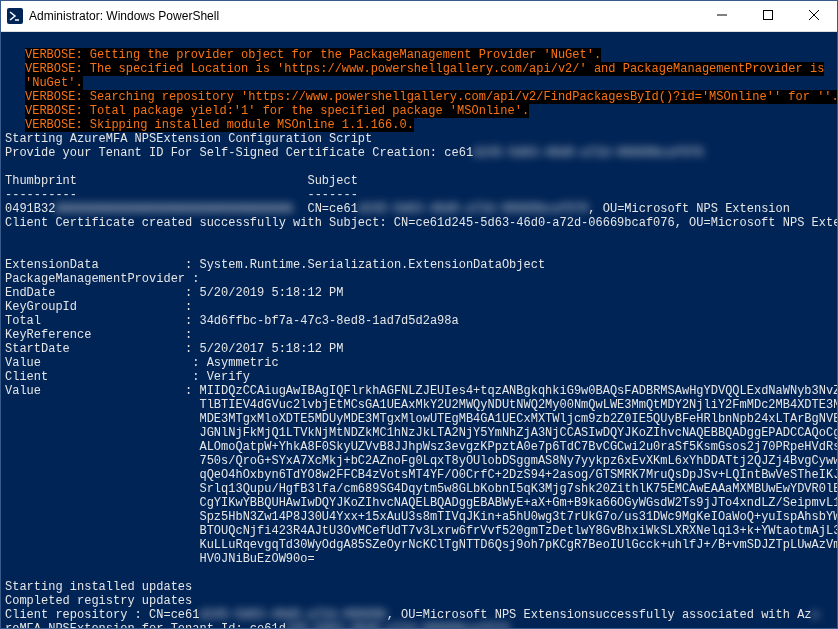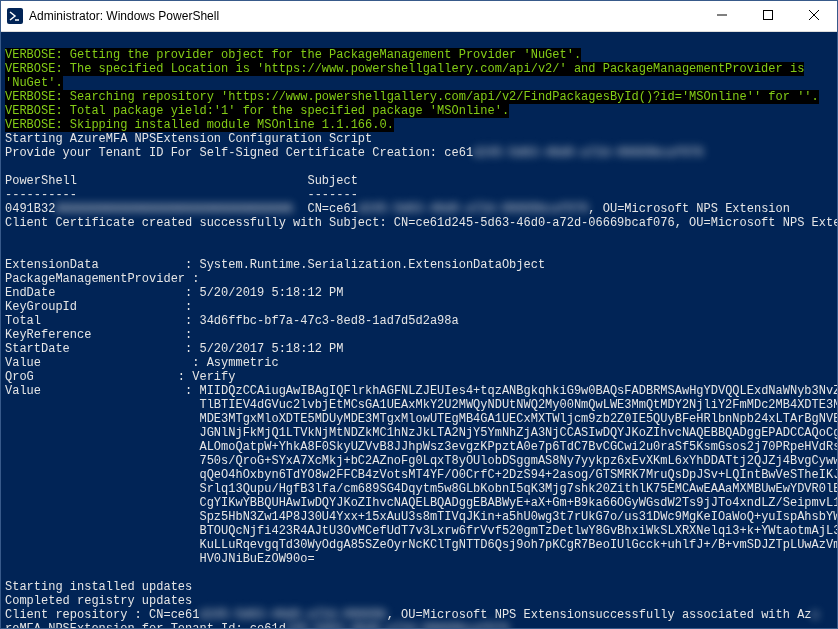--- a/index.html
+++ b/index.html
@@ -65,21 +65,21 @@
     flex: 1;
     background: #012456;
     color: #e6e6e6;
     padding: 2px 4px;
     overflow: hidden;
     line-height: 14px;
     letter-spacing: 0;
     white-space: pre;
   }
   .line { white-space: pre; font-family: Consolas, 'Courier New', monospace; font-size: 12px; height: 14px;}
-  .verbose { background: #000; color: #84cc16; }
+  .verbose { background: #000; color: #f97316; margin-left: 20px; }
   .normal  { color: #e6e6e6; margin-top: 12px; }
   .blur-seg {
     filter: blur(4px);
     display: inline-block;
   }
   .dash { color: #e6e6e6; }
 </style>
 </head>
 <body>
 
@@ -117,35 +117,35 @@
   <div class="console">
 <span class="line"><span class="verbose">VERBOSE: Getting the provider object for the PackageManagement Provider 'NuGet'.</span></span>
 <span class="line"><span class="verbose">VERBOSE: The specified Location is 'https://www.powershellgallery.com/api/v2/' and PackageManagementProvider is</span></span>
 <span class="line"><span class="verbose">'NuGet'.</span></span>
 <span class="line"><span class="verbose">VERBOSE: Searching repository 'https://www.powershellgallery.com/api/v2/FindPackagesById()?id='MSOnline'' for ''.</span></span>
 <span class="line"><span class="verbose">VERBOSE: Total package yield:'1' for the specified package 'MSOnline'.</span></span>
 <span class="line"><span class="verbose">VERBOSE: Skipping installed module MSOnline 1.1.166.0.</span></span>
 <span class="line normal">Starting AzureMFA NPSExtension Configuration Script</span>
 <span class="line normal"><span>Provide your Tenant ID For Self-Signed Certificate Creation: ce61</span><span class="blur-seg">d245-5d63-46d0-a72d-06669bcaf076</span></span>
 <span class="line">&nbsp;</span>
-<span class="line normal"><span>PowerShell</span>                                <span>Subject</span></span>
+<span class="line normal"><span>Thumbprint</span>                                <span>Subject</span></span>
 <span class="line dash"><span>----------</span>                                <span>-------</span></span>
 <span class="line normal"><span>0491B32</span><span class="blur-seg">AAAAAAAAAAAAAAAAAAAAAAAAAAAAAAAAA</span>  <span>CN=ce61</span><span class="blur-seg">d245-5d63-46d0-a72d-06669bcaf076</span><span>, OU=Microsoft NPS Extension</span></span>
 <span class="line normal">Client Certificate created successfully with Subject: CN=ce61d245-5d63-46d0-a72d-06669bcaf076, OU=Microsoft NPS Extensi</span>
 <span class="line">&nbsp;</span>
 <span class="line">&nbsp;</span>
 <span class="line normal"><span>ExtensionData</span>            : <span>System.Runtime.Serialization.ExtensionDataObject</span></span>
 <span class="line normal"><span>PackageManagementProvider</span> :</span>
 <span class="line normal"><span>EndDate</span>                  : <span>5/20/2019 5:18:12 PM</span></span>
 <span class="line normal"><span>KeyGroupId</span>               :</span>
 <span class="line normal"><span>Total</span>                    : <span>34d6ffbc-bf7a-47c3-8ed8-1ad7d5d2a98a</span></span>
 <span class="line normal"><span>KeyReference</span>             :</span>
 <span class="line normal"><span>StartDate</span>                : <span>5/20/2017 5:18:12 PM</span></span>
 <span class="line normal"><span>Value</span>                     : <span>Asymmetric</span></span>
-<span class="line normal"><span>QroG</span>                    : <span>Verify</span></span>
+<span class="line normal"><span>Client</span>                    : <span>Verify</span></span>
 <span class="line normal"><span>Value</span>                    : <span>MIIDQzCCAiugAwIBAgIQFlrkhAGFNLZJEUIes4+tqzANBgkqhkiG9w0BAQsFADBRMSAwHgYDVQQLExdNaWNyb3NvZnQg</span></span>
 <span class="line normal">                           <span>TlBTIEV4dGVuc2lvbjEtMCsGA1UEAxMkY2U2MWQyNDUtNWQ2My00NmQwLWE3MmQtMDY2NjliY2FmMDc2MB4XDTE3MDUy</span></span>
 <span class="line normal">                           <span>MDE3MTgxMloXDTE5MDUyMDE3MTgxMlowUTEgMB4GA1UECxMXTWljcm9zb2Z0IE5QUyBFeHRlbnNpb24xLTArBgNVBAMT</span></span>
 <span class="line normal">                           <span>JGNlNjFkMjQ1LTVkNjMtNDZkMC1hNzJkLTA2NjY5YmNhZjA3NjCCASIwDQYJKoZIhvcNAQEBBQADggEPADCCAQoCggEB</span></span>
 <span class="line normal">                           <span>ALOmoQatpW+YhkA8F0SkyUZVvB8JJhpWsz3evgzKPpztA0e7p6TdC7BvCGCwi2u0raSf5KsmGsos2j70PRpeHVdRsaTk</span></span>
 <span class="line normal">                           <span>750s/QroG+SYxA7XcMkj+bC2AZnoFg0LqxT8yOUlobDSggmAS8Ny7yykpz6xEvXKmL6xYhDDATtj2QJZj4BvgCyww+77</span></span>
 <span class="line normal">                           <span>qQeO4hOxbyn6TdYO8w2FFCB4zVotsMT4YF/O0CrfC+2DzS94+2asog/GTSMRK7MruQsDpJSv+LQIntBwVeSTheIKJLZC</span></span>
 <span class="line normal">                           <span>Srlq13Qupu/HgfB3lfa/cm689SG4Dqytm5w8GLbKobnI5qK3Mjg7shk20ZithlK75EMCAwEAAaMXMBUwEwYDVR0lBAww</span></span>
 <span class="line normal">                           <span>CgYIKwYBBQUHAwIwDQYJKoZIhvcNAQELBQADggEBABWyE+aX+Gm+B9ka66OGyWGsdW2Ts9jJTo4xndLZ/SeipmvL1MZd</span></span>
 <span class="line normal">                           <span>Spz5HbN3Zw14P8J30U4Yxx+15xAuU3s8mTIVqJKin+a5hU0wg3t7rUkG7o/us31DWc9MgKeIOaWoQ+yuIspAhsbYW58xF</span></span>

